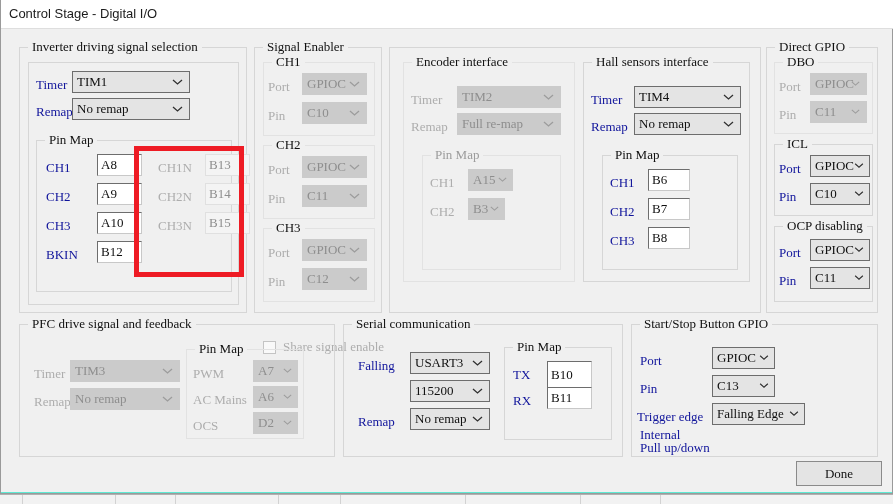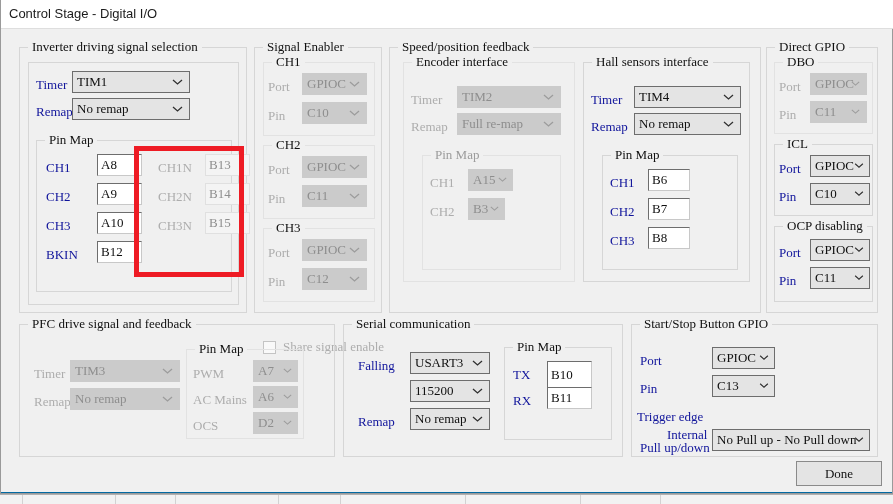--- a/index.html
+++ b/index.html
@@ -13,21 +13,21 @@
     font-family: "Liberation Serif", "DejaVu Serif", serif;
     overflow: hidden;
     position: relative;
   }
 
   
   #window {
     position: absolute;
     left: 0; top: 0;
     width: 893px; height: 494px;
-    background: #0369a1;
+    background: #5eead4;
     border: 1px solid #9a9a9a;
     border-top: none;
     box-sizing: border-box;
   }
   #titlebar {
     position: absolute;
     left: 0; top: 0;
     width: 893px;
     height: 29px;
     background: #ffffff;
@@ -345,21 +345,20 @@
         </div>
       </div>
 
       <div class="chk-row" style="left:8px; top:256px;margin-top:35px;">
         <span class="chk-box"></span>
         <span class="chk-label">Share signal enable</span>
       </div>
     </div>
 
     <div class="gb" style="left:388px; top:18px; width:372px; height:266px;">
-      <div class="gb-title">Speed/position feedback</div>
 
       <div class="gb dim" style="left:13px; top:14px; width:172px; height:220px;">
         <div class="gb-title" style="color:#101010;">Encoder interface</div>
 
         <div class="lbl dim" style="left:7px; top:30px;">Timer</div>
         <div class="combo dim" style="left:53px; top:23px; width:104px; height:22px;">
           <span class="cv">TIM2</span>
           <span class="arrow">
             <svg width="11" height="7" viewBox="0 0 11 7">
                 <path d="M1 1.5 L5.5 5.5 L10 1.5" fill="none" stroke="#9c9c9c" stroke-width="1.3"></path>
@@ -629,31 +628,31 @@
       <div class="combo" style="left:80px; top:50px; width:63px; height:22px;">
         <span class="cv">C13</span>
         <span class="arrow" style="right:4px;">
           <svg width="10" height="6" viewBox="0 0 11 7">
               <path d="M1 1.5 L5.5 5.5 L10 1.5" fill="none" stroke="#303030" stroke-width="1.3"></path>
             </svg>
         </span>
       </div>
 
       <div class="lbl" style="left:5px; top:85px;">Trigger edge</div>
-
-      <div class="lbl" style="left:8px; top:104px; line-height:12px;margin-left:27px;">Internal</div>
-      <div class="lbl" style="left:8px; top:117px; line-height:12px;">Pull up/down</div>
-      <div class="combo" style="left:80px; top:104px; width:158px; height:22px;">
-        <span class="cv">No Pull up - No Pull down</span>
+      <div class="combo" style="left:80px; top:78px; width:93px; height:22px;">
+        <span class="cv">Falling Edge</span>
         <span class="arrow" style="right:4px;">
           <svg width="10" height="6" viewBox="0 0 11 7">
               <path d="M1 1.5 L5.5 5.5 L10 1.5" fill="none" stroke="#303030" stroke-width="1.3"></path>
             </svg>
         </span>
       </div>
+
+      <div class="lbl" style="left:8px; top:104px; line-height:12px;">Internal</div>
+      <div class="lbl" style="left:8px; top:117px; line-height:12px;">Pull up/down</div>
     </div>
 
     <div id="done-btn" style="left:795px; top:432px;">Done</div>
 
   </div>
 
   <div id="red-box"></div>
 
 </div>
 

